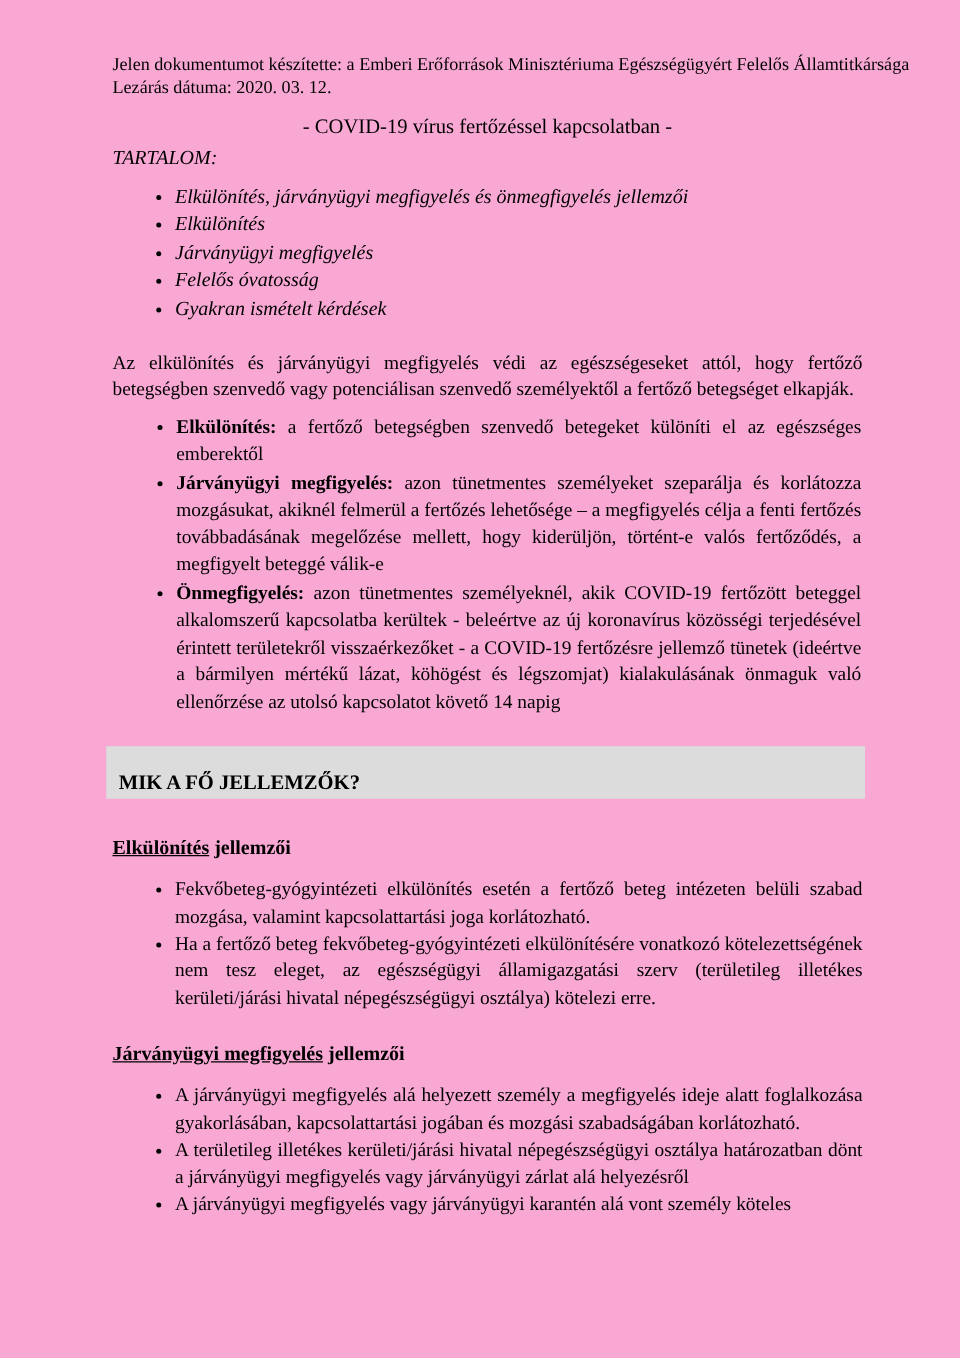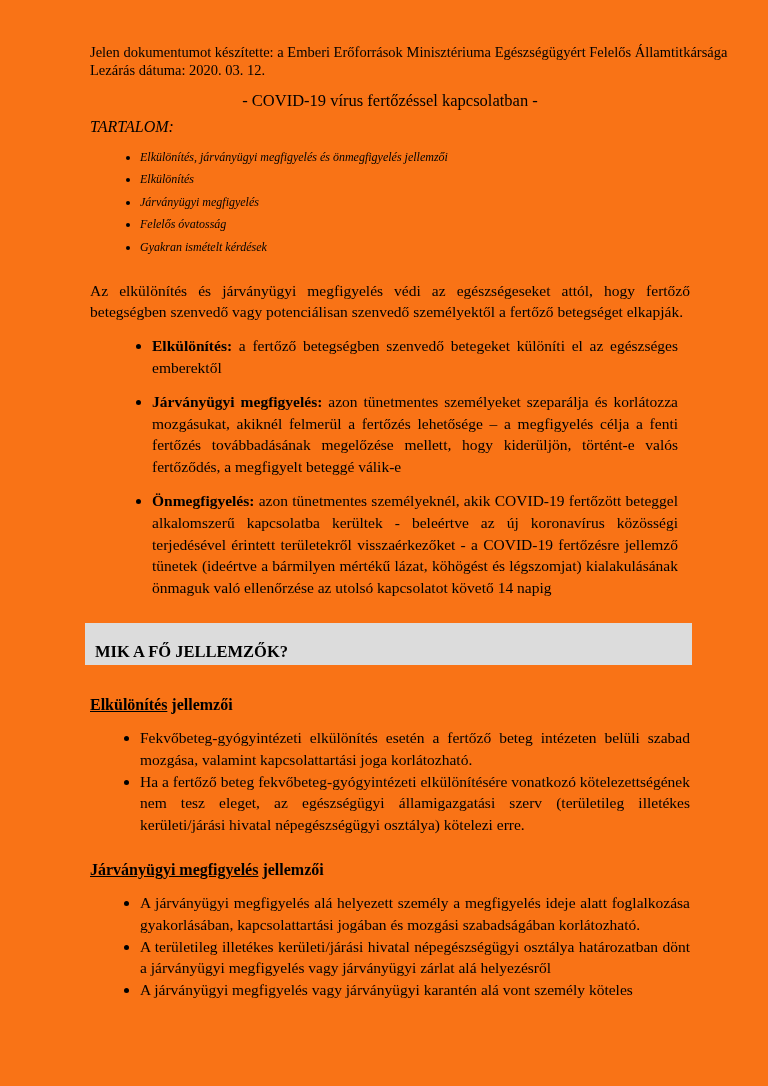--- a/index.html
+++ b/index.html
@@ -1,52 +1,52 @@
 <!DOCTYPE html>
 <html><head>
 <meta charset="utf-8">
 <style>
   html, body { margin: 0; padding: 0; background: #888; }
   .page {
     position: relative;
     width: 768px;
     height: 1086px;
     margin: 0 auto;
-    background: #f97316;
+    background: #f9a8d4;
     color: #000;
     font-family: "Liberation Serif", serif;
     overflow: hidden;
   }
   .content { padding: 44px 78px 0 90px; }
 
   .doc-header { font-size: 14.5px; line-height: 17.5px; }
   .doc-header div { white-space: nowrap; }
 
   .title { margin-top: 18px; font-size: 17px; font-weight: bold; text-align: center; line-height: 20px; }
   .subtitle { margin-top: 12px; font-size: 16.5px; text-align: center; line-height: 20px; }
 
   .toc-heading { margin-top: 6px; font-size: 16px; font-style: italic; line-height: 20px; }
   ul.toc-list {
     margin: 12px 0 0 0;
     padding-left: 50px;
-    font-size: 12px;
+    font-size: 16px;
     font-style: italic;
   }
   ul.toc-list li { line-height: 17px; margin-bottom: 5.4px; }
 
   .intro { margin-top: 24px; font-size: 15.5px; line-height: 21.8px; text-align: justify; }
 
   ul.def-list {
     margin: 8px 0 0 0;
     padding-left: 50px;
     font-size: 15.5px;
     line-height: 21.8px;
     text-align: justify;
   }
-  ul.def-list li { margin: 12px; }
+  ul.def-list li { margin: 1px; }
   .def-term { font-weight: bold; }
 
   .section-bar {
     margin: 24px 0 17px -5px;
     width: 597px;
     background: #dcdcdc;
     font-weight: bold;
     font-size: 16.5px;
     line-height: 18px;
     padding: 20px 0 4px 10px;

